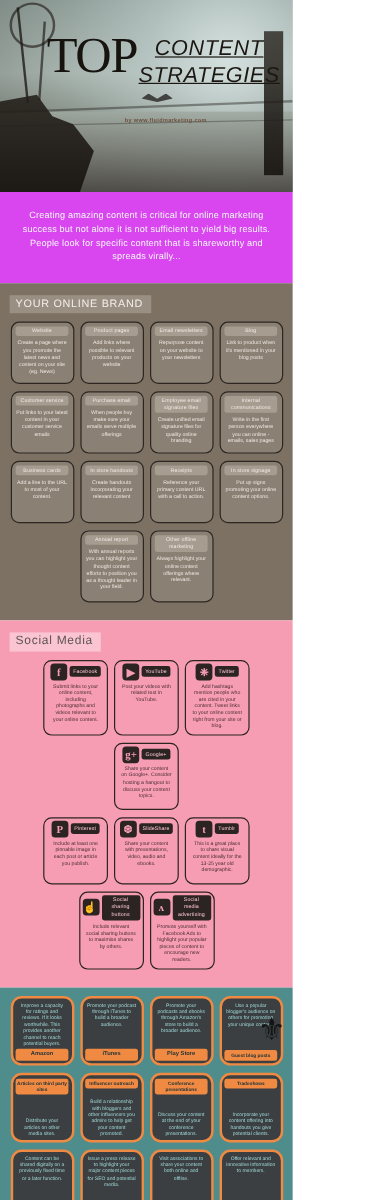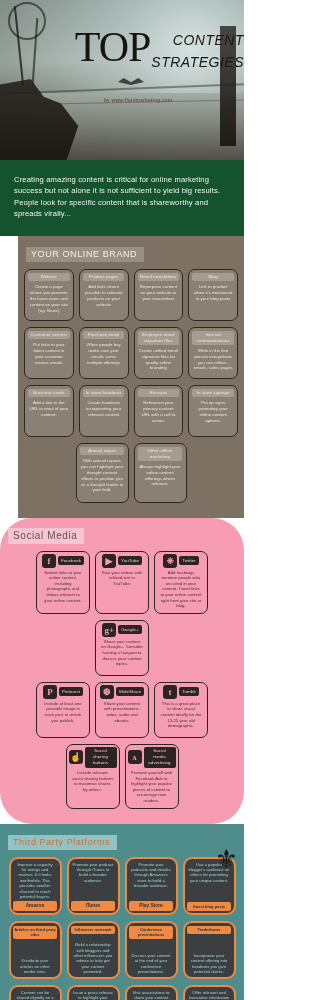--- a/index.html
+++ b/index.html
@@ -59,67 +59,68 @@
   .hero-cable{
     position:absolute;left:0;right:0;top:88px;height:2px;
     background:rgba(40,38,34,.45);transform:rotate(-2.2deg);
   }
   .hero-cable2{
     position:absolute;left:0;right:0;top:102px;height:1px;
     background:rgba(40,38,34,.35);transform:rotate(-1.2deg);
   }
   .hero-title{
     position:absolute;left:16px;right:0;top:28px;
-    text-align:right;padding-left:12px;
+    text-align:center;padding-left:12px;
     z-index:4;
   }
   .t-top{
     display:inline-block;
     font-family:"Liberation Serif", serif;
     font-size:42px;line-height:38px;font-weight:400;
     color:#17140f;letter-spacing:-1px;vertical-align:top;
   }
   .t-right{
     display:inline-block;vertical-align:top;
     margin-top:3px;margin-left:1px;
   }
   .t-content,.t-marketing{
     display:block;
     font-family:"Liberation Sans", sans-serif;
     font-style:italic;font-weight:400;
-    font-size:14px;line-height:19px;letter-spacing:.5px;
+    font-size:18px;line-height:19px;letter-spacing:.5px;
     color:#1b1712;
+    text-decoration:underline;
   }
   .t-marketing{margin-top:3px;}
   .t-strat{
     position:absolute;left:40px;top:72px;z-index:3;
     font-family:"Liberation Sans", sans-serif;
     font-size:23px;letter-spacing:2px;
     color:rgba(55,52,48,.55);
   }
   .t-by{
     position:absolute;left:104px;top:98px;z-index:5;
     font-size:4.6px;letter-spacing:.3px;color:#6d4f3a;font-weight:bold;
   }
 
   
   .intro{
-    background:#14532d;
+    background:#d946ef;
     color:#f2f7f6;
-    text-align:left;
+    text-align:center;
     padding:14px 14px 16px;
     font-size:7.6px;
     line-height:11.4px;
     letter-spacing:.15px;
   }
 
   
   .section{padding:7px 6px 9px;}
-  .sec-brand{background:#7d7164;margin-left:18px;}
-  .sec-social{background:#f79db3;border-radius:32px;}
+  .sec-brand{background:#7d7164;}
+  .sec-social{background:#f79db3;}
   .sec-third{background:#4e8d8c;position:relative;}
 
   .sec-title{
     display:inline-block;
     font-size:9px;
     letter-spacing:.6px;
     padding:2px 7px 3px 5px;
     margin:0 0 7px 2px;
   }
   .sec-brand .sec-title{background:#9a8f83;color:#f4efe9;}
@@ -390,21 +391,20 @@
         <div class="card-head">
           <span class="sm-icon">ᴧ</span>
           <span class="card-label">Social media advertising</span>
         </div>
         <span class="card-text">Promote yourself with Facebook Ads to highlight your popular pieces of content to encourage new readers.</span>
       </div>
     </div>
   </div>
 
   <div class="section sec-third">
-    <div class="sec-title">Third Party Platforms</div>
     <div class="fleur">⚜</div>
 
     <div class="row">
       <div class="card">
         <span class="card-text">Improve a capacity for ratings and reviews. If it looks worthwhile. This provides another channel to reach potential buyers.</span>
         <span class="card-label">Amazon</span>
       </div>
       <div class="card">
         <span class="card-text">Promote your podcast through iTunes to build a broader audience.</span>
         <span class="card-label">iTunes</span>

